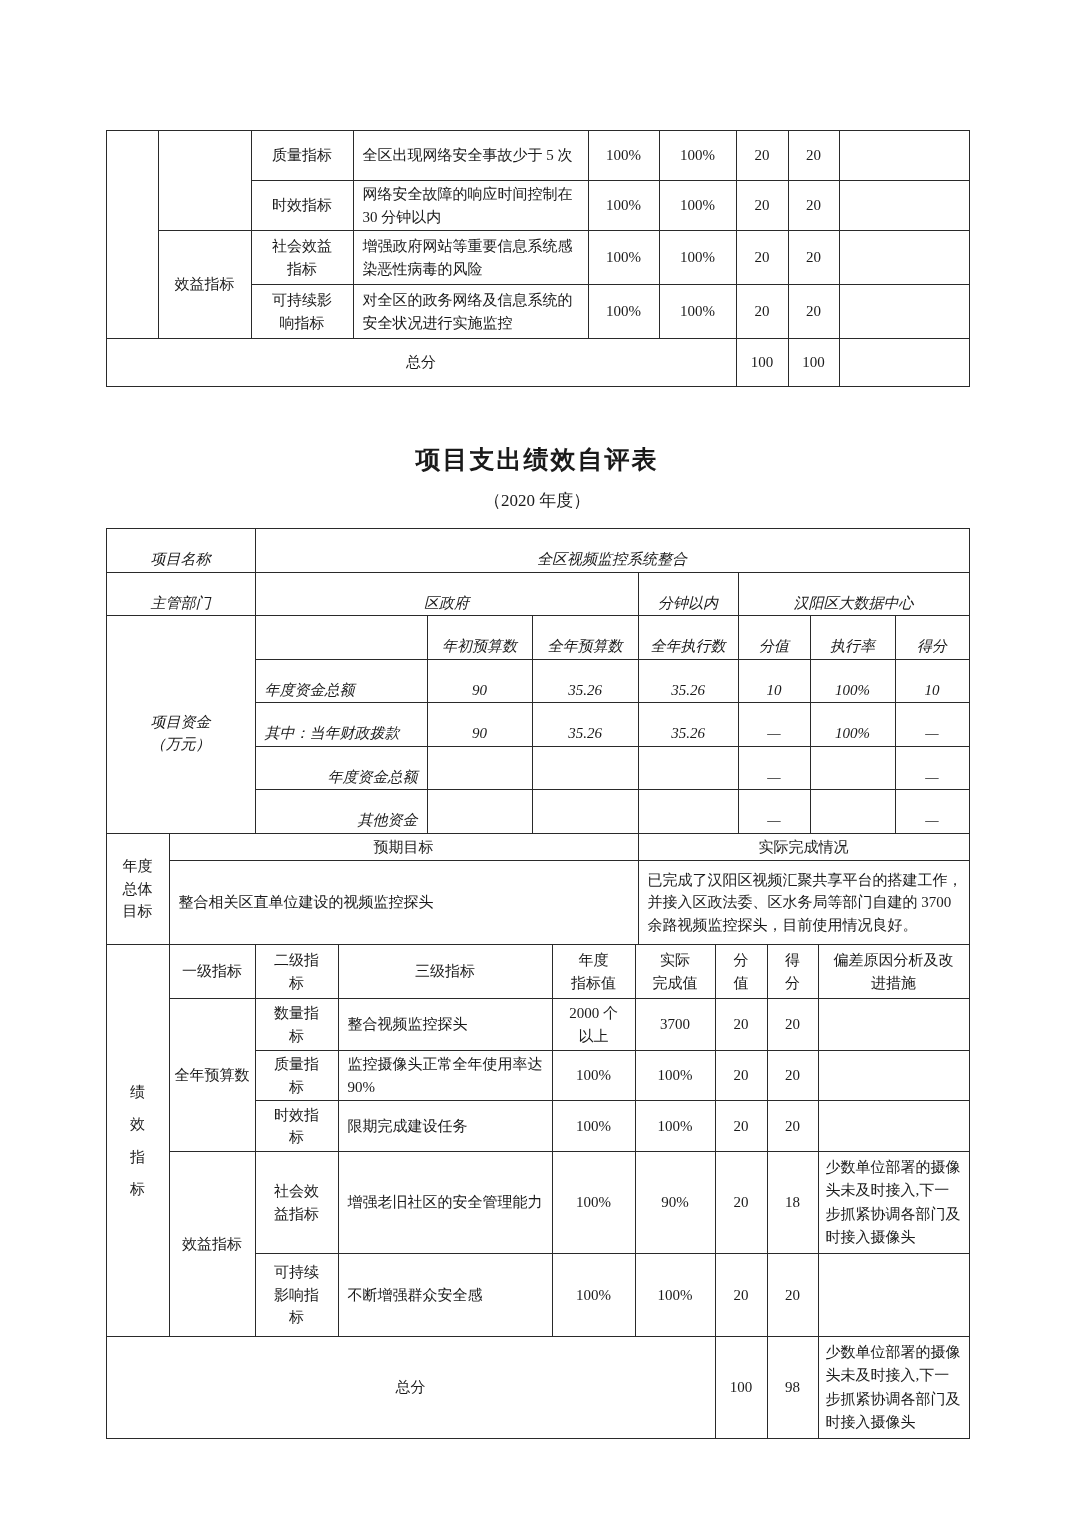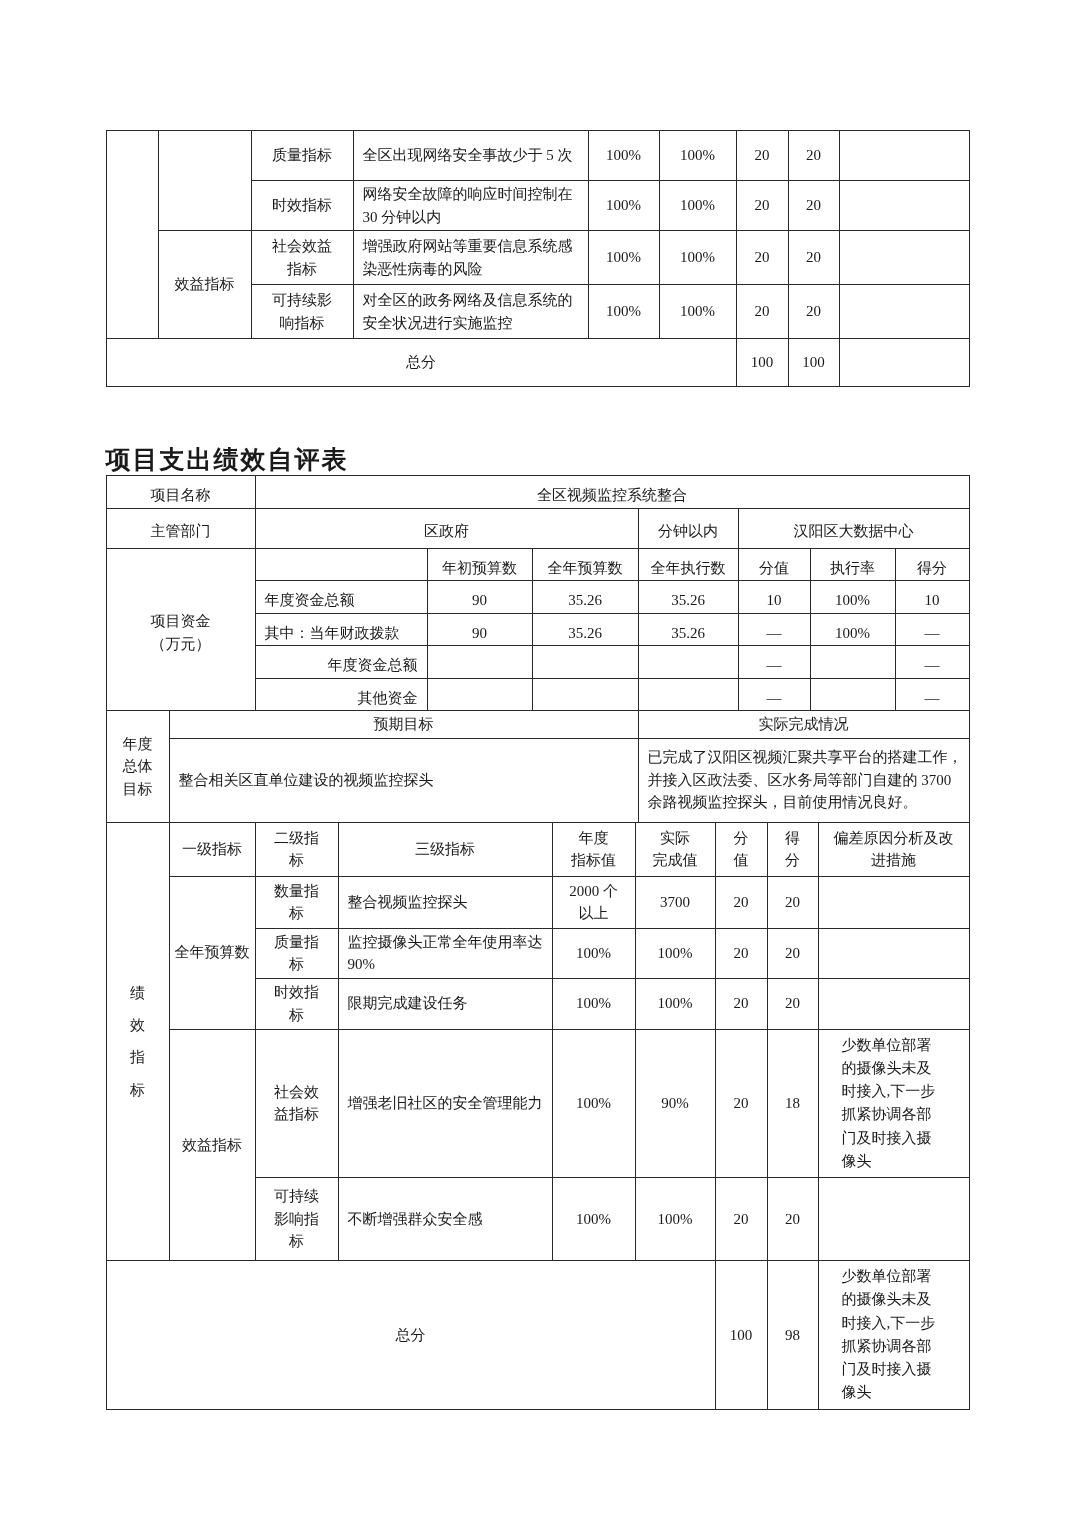--- a/index.html
+++ b/index.html
@@ -15,29 +15,29 @@
     text-align:center;vertical-align:middle;
     font-size:15px;line-height:1.5;
     padding:2px 5px;
     white-space:pre-line;
     word-break:break-all;
     overflow:hidden;
   }
   .al{text-align:left;padding-left:9px;}
   .ar{text-align:right;padding-right:9px;}
   .t2,.t3,.t4{margin-top:-1px;}
-  .t2 td{padding-top:8px;padding-bottom:1px;}
+  .t2 td{padding-top:19px;padding-bottom:1px;font-style:italic;}
   .vlabel{line-height:2.15;}
   .doc-title{
-    text-align:left;font-size:25px;font-weight:bold;letter-spacing:2px;
+    text-align:center;font-size:25px;font-weight:bold;letter-spacing:2px;
     font-family:"Liberation Sans","DejaVu Sans",sans-serif;
     margin:56px 0 0 0;
   }
   .doc-subtitle{text-align:center;font-size:17px;margin:13px 0 17px 0;}
-  .remark{text-align:left;padding:4px 23px;line-height:1.55;}
+  .remark{text-align:left;padding:4px 7px;line-height:1.55;}
 </style>
 </head>
 <body>
 
 <div class="sheet">
 
   <table class="t1">
     <colgroup>
       <col style="width:52px">
         <col style="width:93px">
@@ -94,20 +94,21 @@
     <tr style="height:48px">
       <td colspan="6">总分</td>
       <td>100</td>
       <td>100</td>
       <td></td>
     </tr>
   </tbody>
     </table>
 
   <div class="doc-title">项目支出绩效自评表</div>
+  <div class="doc-subtitle">（2020 年度）</div>
 
   <table class="t2">
     <colgroup>
       <col style="width:149px">
         <col style="width:172px">
         <col style="width:105px">
       <col style="width:106px">
         <col style="width:100px">
         <col style="width:72px">
       <col style="width:85px">

